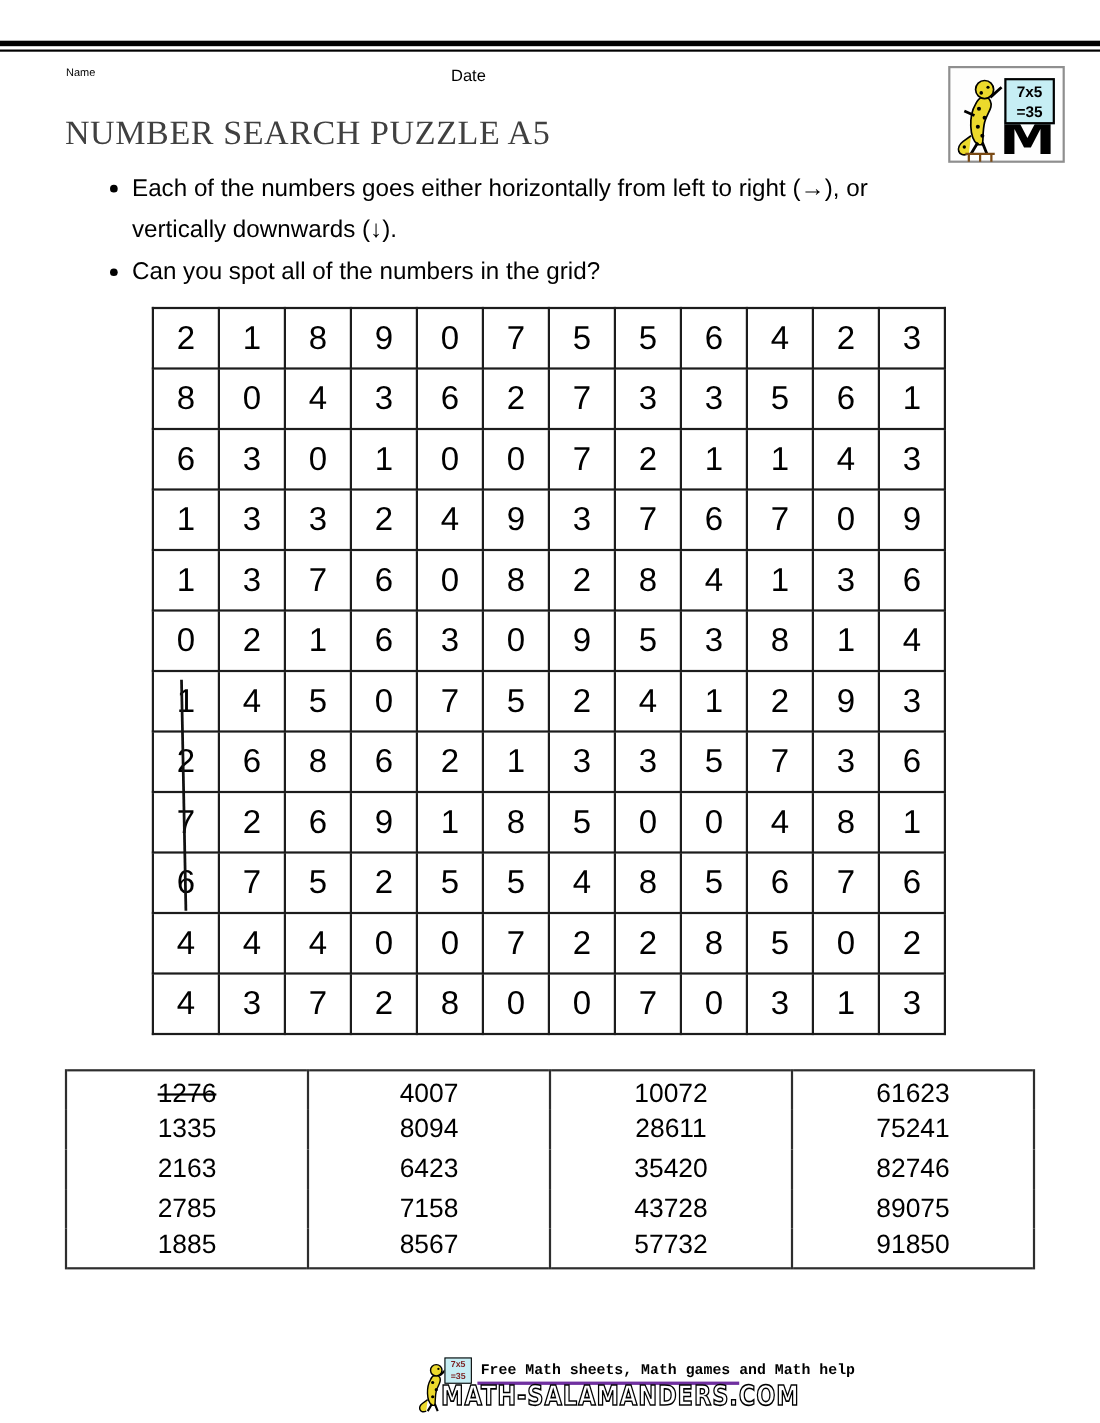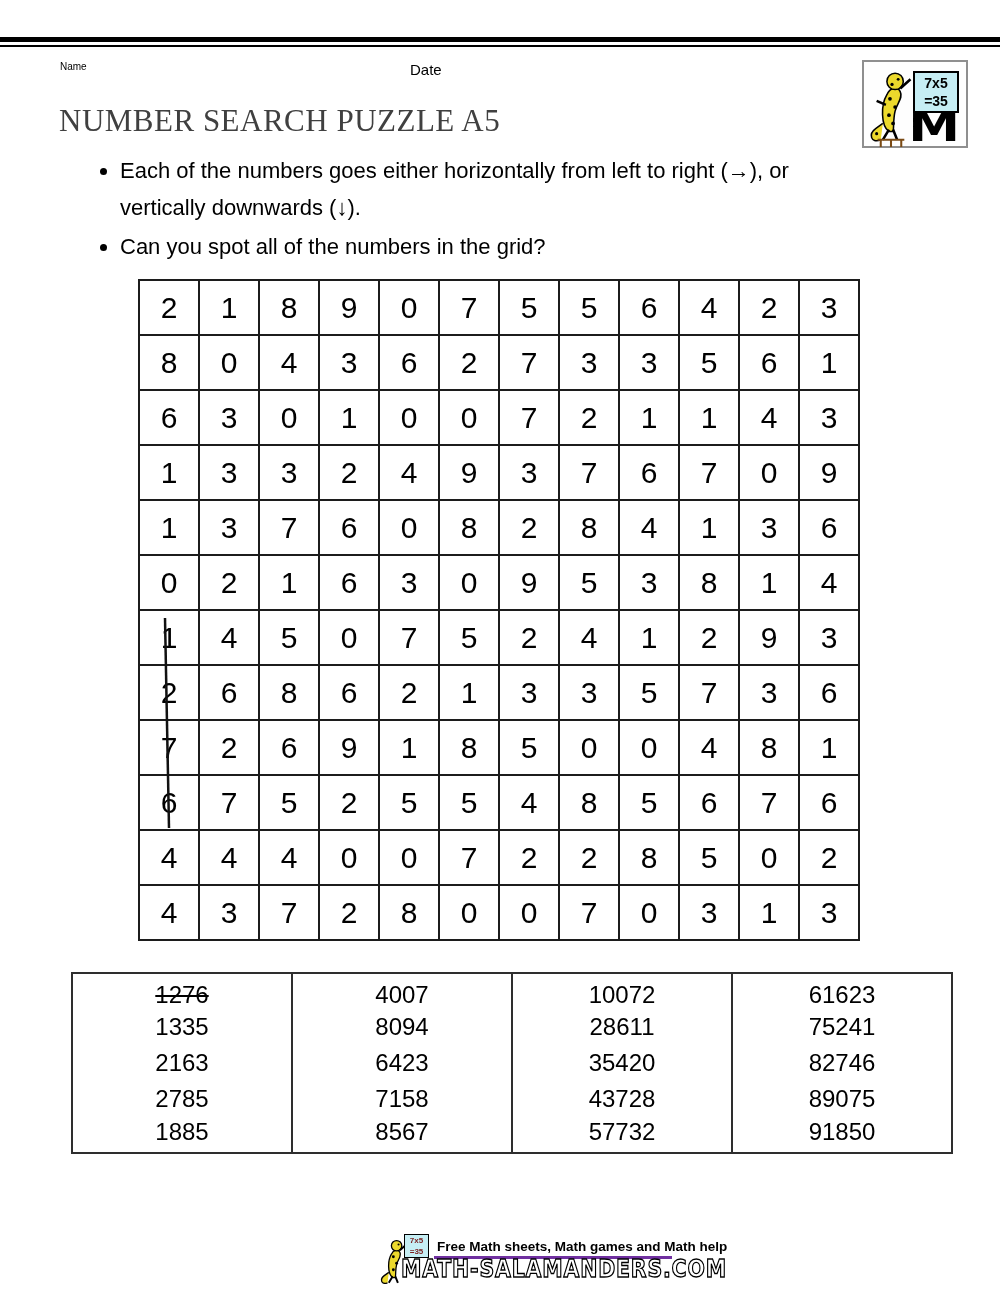--- a/index.html
+++ b/index.html
@@ -63,39 +63,38 @@
   .strike-overlay {
     position:absolute; left:138px; top:279px; width:725px; height:666px;
     pointer-events:none;
   }
 
   
   .numlist-table {
     position:absolute; left:59px; top:972px;
     border-collapse:collapse; table-layout:fixed;
     border:2px solid #2e2e2e;
-    margin-left:12px;
   }
   .numlist-table td {
     width:220px; height:36px;
     border-left:2px solid #2e2e2e; border-right:2px solid #2e2e2e;
     text-align:center; vertical-align:middle; font-size:24px;
   }
   .numlist-table tr:first-child td { padding-top:6px; }
   .numlist-table tr:last-child td { padding-bottom:5px; }
   .struck { text-decoration:line-through; text-decoration-thickness:2px; }
 
   
   .footer-salamander { position:absolute; left:379px; top:1236px; }
   .footer-board {
     position:absolute; left:404px; top:1234px; width:25px; height:24px;
     background:#c6eef4; border:1px solid #000;
     font-size:8px; font-weight:bold; color:#7a1f1f; text-align:center; line-height:1.4;
   }
-  .footer-tagline { position:absolute; left:437px; top:1239px; font-size:13.5px; font-weight:bold; white-space:nowrap; }
+  .footer-tagline { position:absolute; left:437px; top:1239px; font-size:13.5px; font-weight:bold; white-space:nowrap;font-family:Liberation Mono, monospace; }
   .footer-rule { position:absolute; left:434px; top:1256px; width:238px; height:3px; background:#7030a0; }
   .site-title {
     position:absolute; left:401px; top:1254px;
     font-family:"DejaVu Sans", sans-serif; font-weight:bold; font-size:25px;
     letter-spacing:1px; white-space:nowrap;
     transform:scaleX(0.82); transform-origin:left top;
     color:#fff; -webkit-text-stroke:1.4px #000;
   }
   @supports not (-webkit-text-stroke: 1px black) {
     .site-title { color:#000; }

